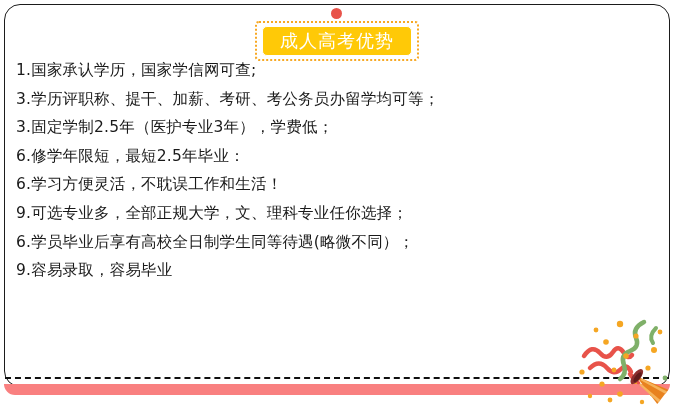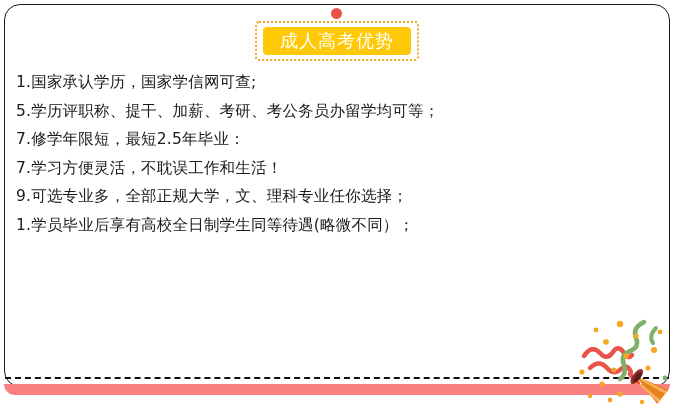--- a/index.html
+++ b/index.html
@@ -71,21 +71,21 @@
     line-height: 1;
     letter-spacing: 1px;
     font-family: "DejaVu Sans", "Liberation Sans", sans-serif;
     white-space: nowrap;
   }
 
   
   .list {
     position: absolute;
     left: 16px;
-    top: 68px;
+    top: 56px;
     width: 620px;
   }
   .list-item {
     font-size: 15.5px;
     color: #1a1a1a;
     line-height: 28.6px;
     white-space: nowrap;
     letter-spacing: 0.2px;
   }
 
@@ -131,25 +131,27 @@
   <div class="top-dot"></div>
 
   <div class="badge-wrap">
     <div class="badge">
       <span class="badge-text">成人高考优势</span>
     </div>
   </div>
 
   <div class="list">
     <div class="list-item">1.国家承认学历，国家学信网可查;</div>
-    <div class="list-item">5.学历评职称、提干、加薪、考研、考公务员办留学均可等；</div>
-    <div class="list-item">7.修学年限短，最短2.5年毕业：</div>
-    <div class="list-item">7.学习方便灵活，不耽误工作和生活！</div>
+    <div class="list-item">3.学历评职称、提干、加薪、考研、考公务员办留学均可等；</div>
+    <div class="list-item">3.固定学制2.5年（医护专业3年），学费低；</div>
+    <div class="list-item">6.修学年限短，最短2.5年毕业：</div>
+    <div class="list-item">6.学习方便灵活，不耽误工作和生活！</div>
     <div class="list-item">9.可选专业多，全部正规大学，文、理科专业任你选择；</div>
-    <div class="list-item">1.学员毕业后享有高校全日制学生同等待遇(略微不同）；</div>
+    <div class="list-item">6.学员毕业后享有高校全日制学生同等待遇(略微不同）；</div>
+    <div class="list-item">9.容易录取，容易毕业</div>
   </div>
 
   <div class="dashed-line"></div>
   <div class="bottom-band"></div>
 
   <svg class="confetti" viewBox="0 0 114 95">
 
     <path d="M24 44 q8 -12 16 -3 q7 8 13 -1 q5 -8 11 1 q4 7 8 2" stroke="#e8534a" stroke-width="4.5" fill="none" stroke-linecap="round"></path>
     <path d="M30 56 q9 -9 17 0 q7 8 14 1 q6 -6 10 3" stroke="#e8534a" stroke-width="4.5" fill="none" stroke-linecap="round"></path>
     <path d="M70 62 q4 6 8 9" stroke="#e8534a" stroke-width="4.5" fill="none" stroke-linecap="round"></path>

